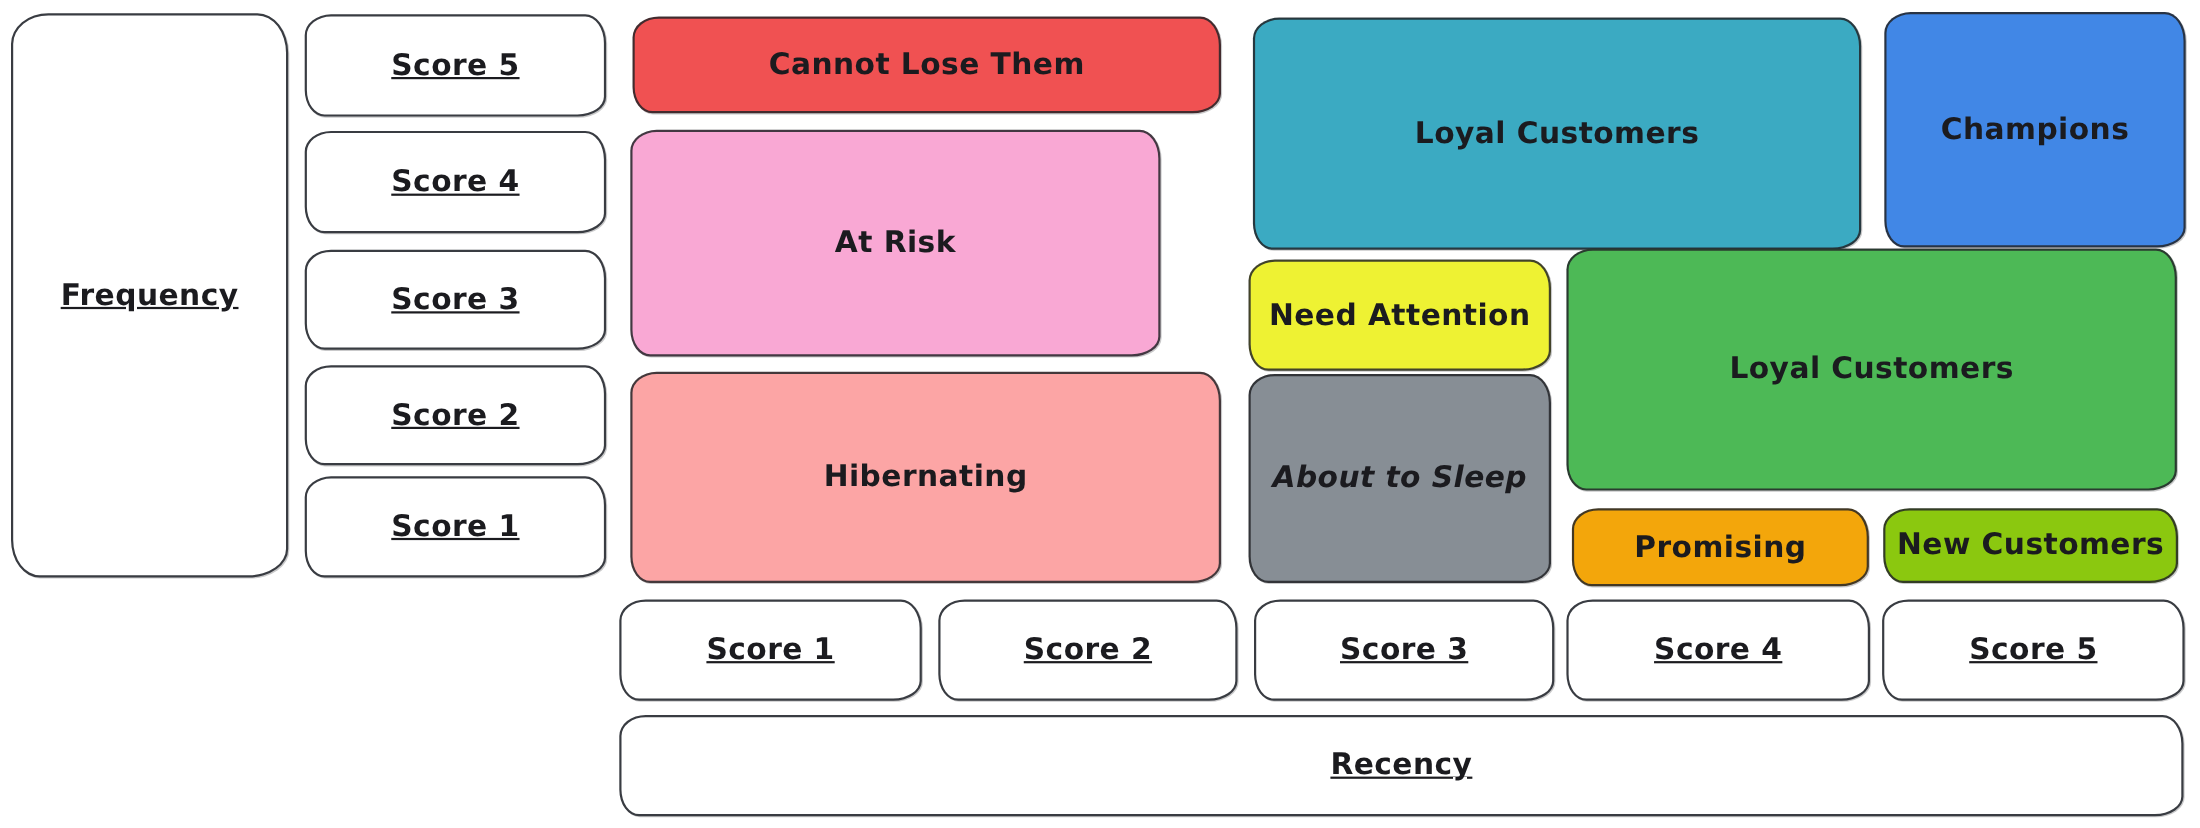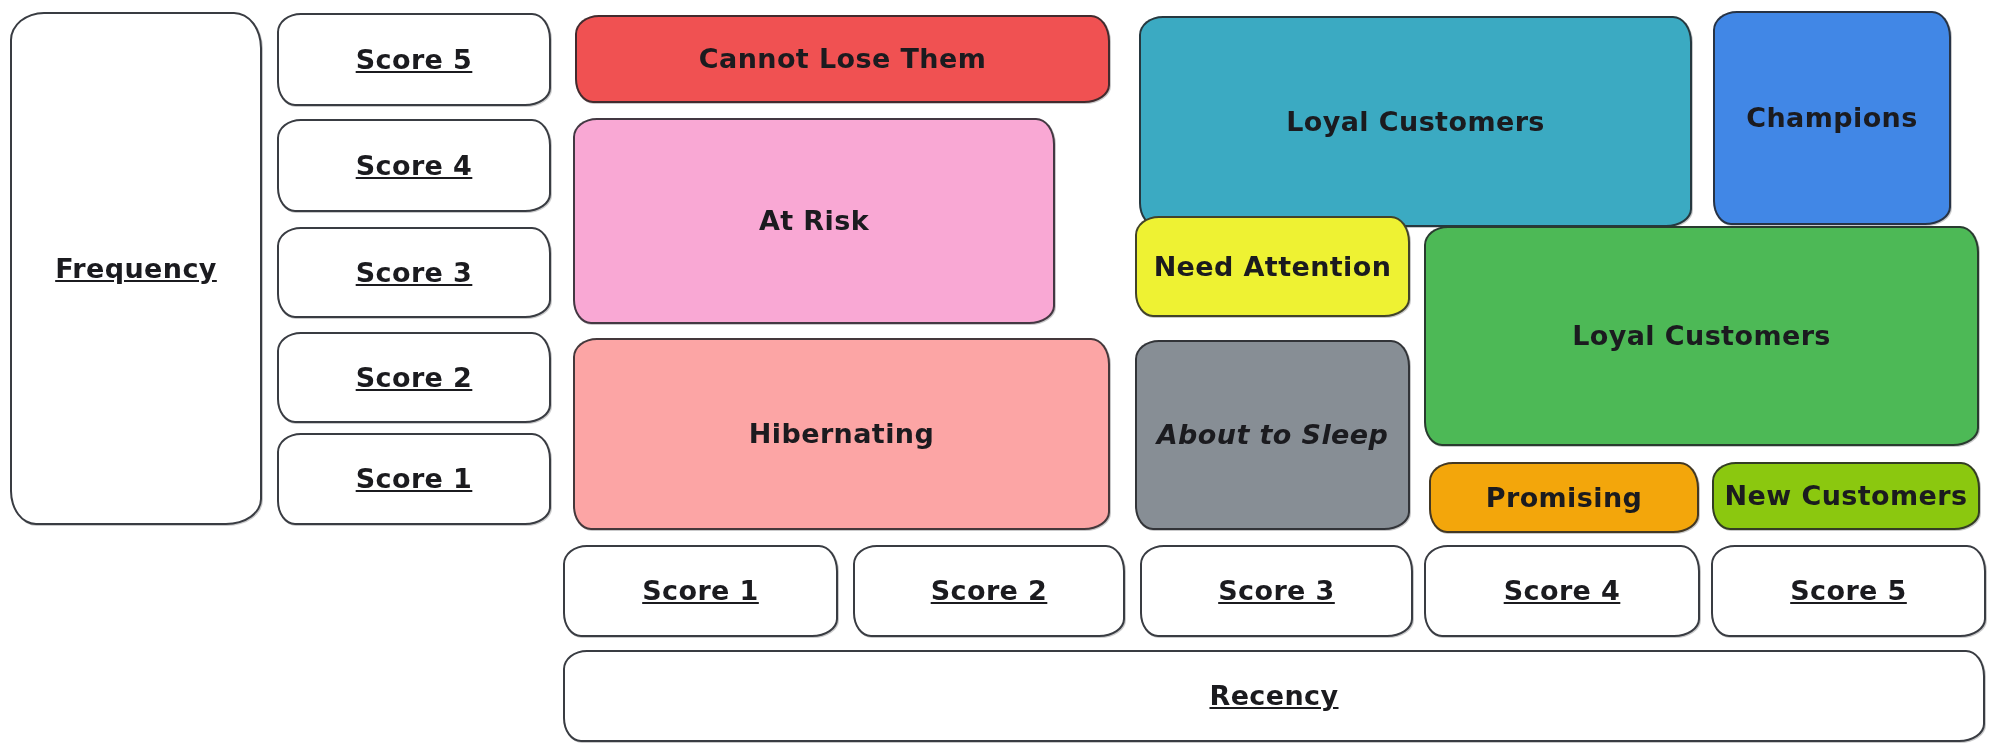--- a/index.html
+++ b/index.html
@@ -66,25 +66,25 @@
   </div>
 
   <div class="box seg" style="left: 573px; top: 338px; width: 537px; height: 192px; background: #fca5a5;">
     <span class="label">Hibernating</span>
   </div>
 
   <div class="box seg" style="left: 1139px; top: 16px; width: 553px; height: 211px; background: rgb(59, 170, 194);">
     <span class="label">Loyal Customers</span>
   </div>
 
-  <div class="box seg" style="left: 1713px; top: 11px; width: 238px; height: 214px; background: rgb(65, 135, 230);">
+  <div class="box seg" style="left: 1713px; top: 11px; width: 274px; height: 214px; background: rgb(65, 135, 230);">
     <span class="label">Champions</span>
   </div>
 
-  <div class="box seg" style="left: 1135px; top: 216px; width: 275px; height: 101px; background: rgb(238, 242, 51);">
+  <div class="box seg" style="left: 1135px; top: 236px; width: 275px; height: 101px; background: rgb(238, 242, 51);">
     <span class="label">Need Attention</span>
   </div>
 
   <div class="box seg" style="left: 1135px; top: 340px; width: 275px; height: 190px; background: rgb(135, 142, 149); font-style: italic;">
     <span class="label">About to Sleep</span>
   </div>
 
   <div class="box seg" style="left: 1424px; top: 226px; width: 555px; height: 220px; background: rgb(77, 185, 86);">
     <span class="label">Loyal Customers</span>
   </div>

